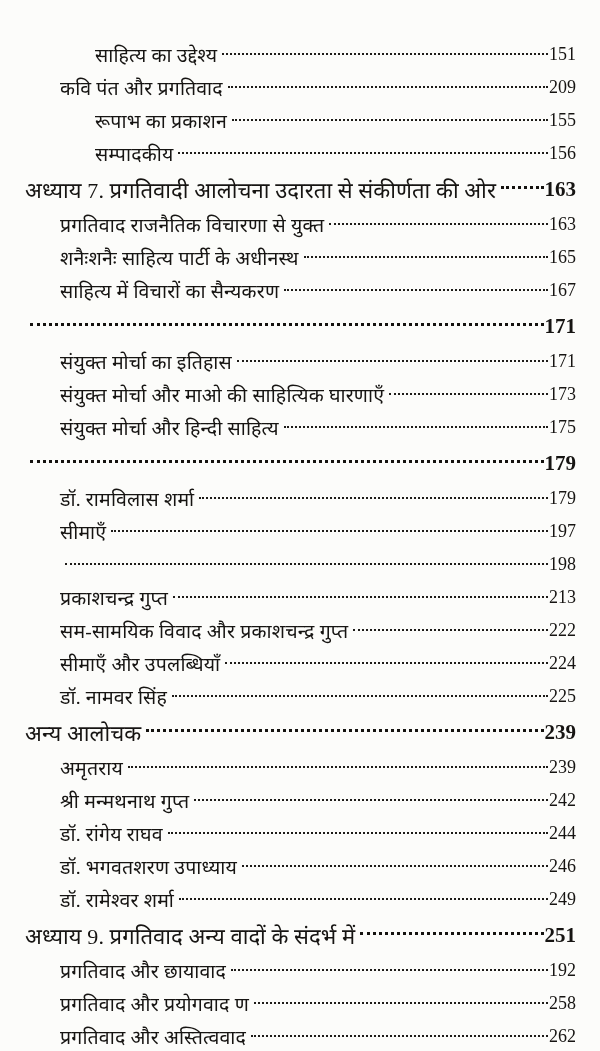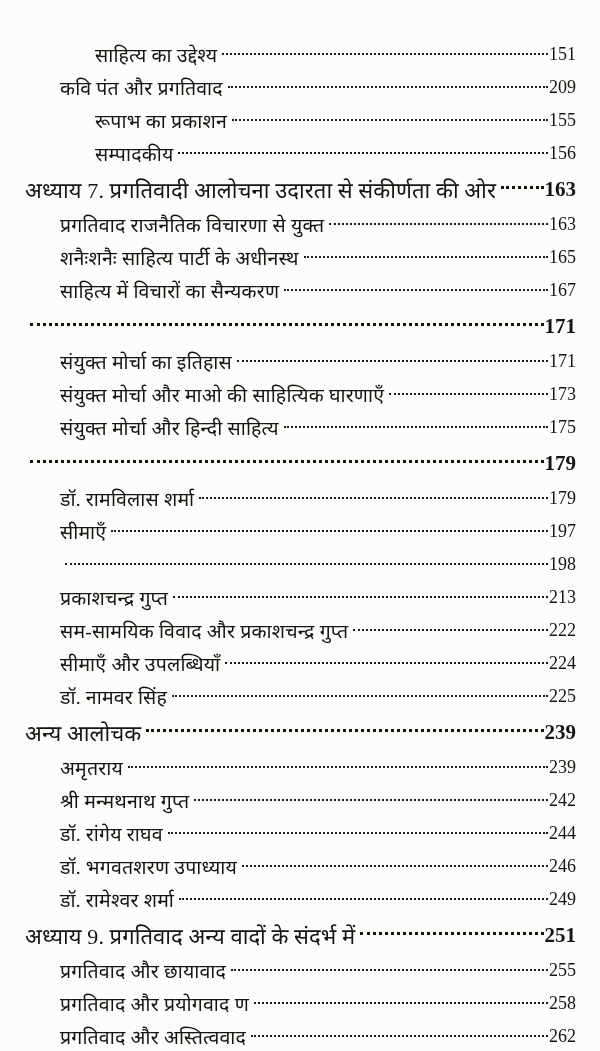--- a/index.html
+++ b/index.html
@@ -196,21 +196,21 @@
         <span class="pagenum">249</span>
       </div>
       <div class="row lvl0 chapter">
         <span class="label">अध्याय 9. प्रगतिवाद अन्य वादों के संदर्भ में</span>
         <span class="leader"></span>
         <span class="pagenum">251</span>
       </div>
       <div class="row lvl1">
         <span class="label">प्रगतिवाद और छायावाद</span>
         <span class="leader"></span>
-        <span class="pagenum">255</span>
+        <span class="pagenum">192</span>
       </div>
       <div class="row lvl1">
         <span class="label">प्रगतिवाद और प्रयोगवाद ण</span>
         <span class="leader"></span>
         <span class="pagenum">258</span>
       </div>
       <div class="row lvl1">
         <span class="label">प्रगतिवाद और अस्तित्ववाद</span>
         <span class="leader"></span>
         <span class="pagenum">262</span>

